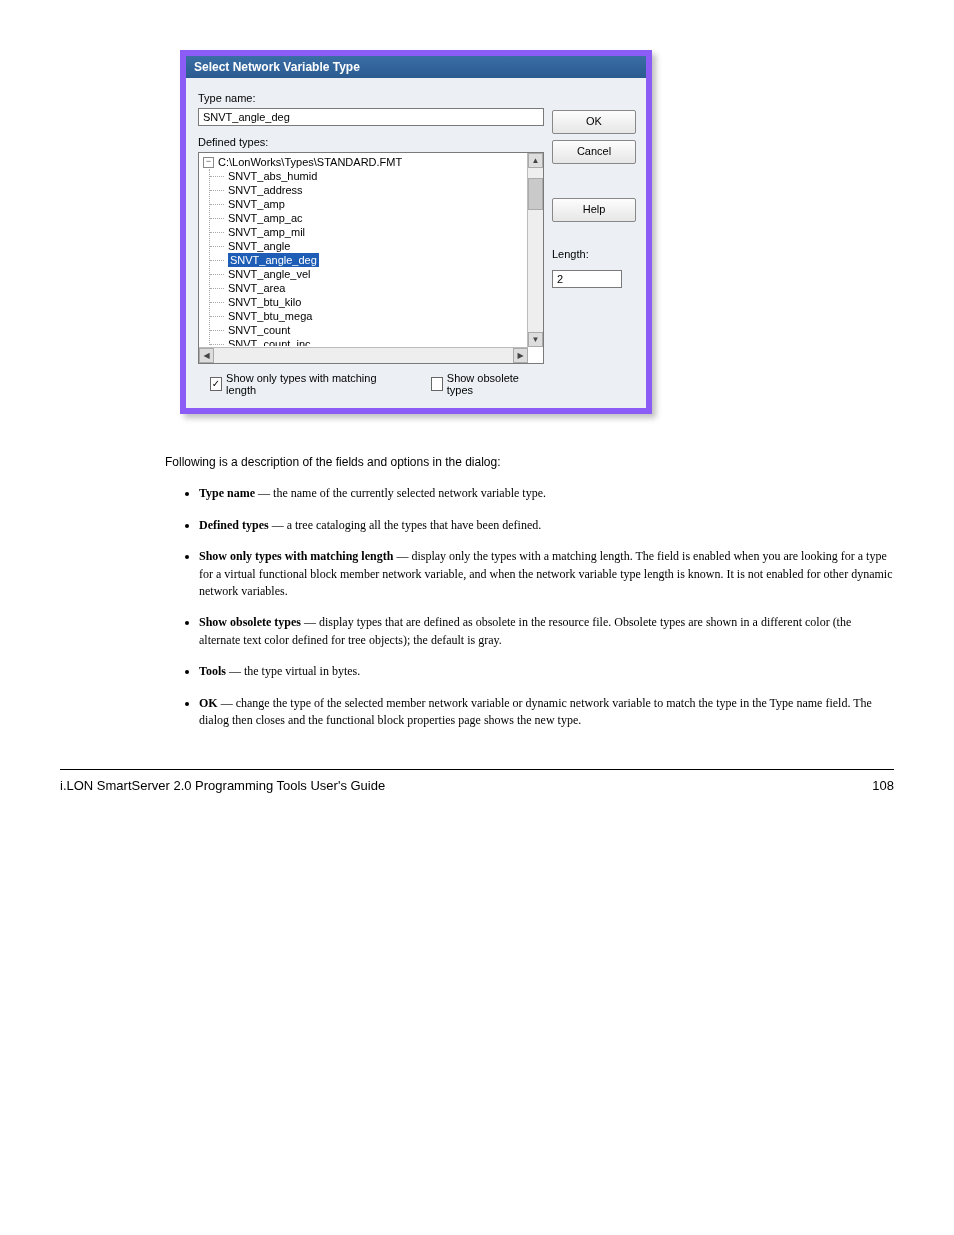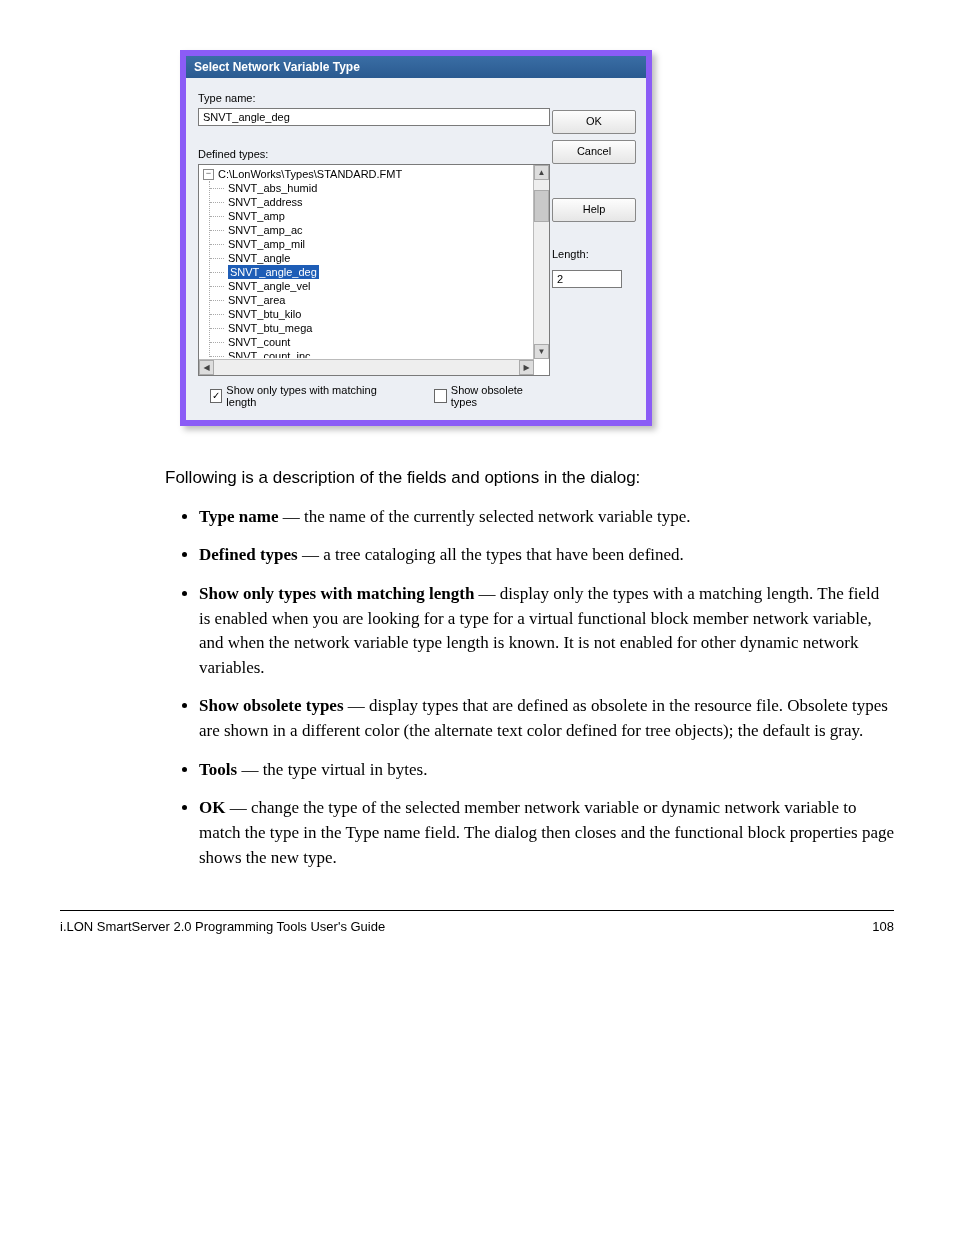--- a/index.html
+++ b/index.html
@@ -28,21 +28,21 @@
   .titlebar {
     background: linear-gradient(#3a6ea5, #2a5a90);
     color: #fff;
     padding: 4px 8px;
     font-size: 12px;
     font-weight: bold;
   }
   .dlg-body {
     padding: 10px 10px 12px 12px;
     display: flex;
-    gap: 2px;
+    gap: 8px;
   }
   .dlg-left { flex: 1; }
   .dlg-right {
     width: 84px;
     display: flex;
     flex-direction: column;
     gap: 6px;
     align-items: stretch;
   }
   .lbl { margin: 4px 0; }
@@ -173,21 +173,21 @@
     border: 1px solid #666;
     background: #fff;
     display: inline-flex;
     align-items: center;
     justify-content: center;
     font-size: 10px;
     line-height: 10px;
   }
   
   .body-text {
-    font-size: 17px;
+    font-size: 12px;
     line-height: 1.45;
     margin-left: 35px;
   }
   ul.doc-bullets {
     margin: 14px 0 0 0;
     padding-left: 104px;
   }
   ul.doc-bullets li {
     margin-bottom: 14px;
     list-style: disc;
@@ -210,21 +210,21 @@
 <body>
 
 <div class="page">
 
   <div class="dialog-wrap">
     <div class="titlebar">Select Network Variable Type</div>
     <div class="dlg-body">
       <div class="dlg-left">
         <div class="lbl">Type name:</div>
         <input class="textbox" value="SNVT_angle_deg" style="">
-        <div class="lbl" style="margin-top:22px;">Defined types:</div>
+        <div class="lbl" style="margin-top:10px;">Defined types:</div>
 
         <div class="tree-container">
           <div class="tree">
             <div class="tree-root">
               <span class="expander">−</span>
               <span>C:\LonWorks\Types\STANDARD.FMT</span>
             </div>
             <div class="tree-children" id="tree-children">
                 <div class="tree-item">
                   <span class="node-label">SNVT_abs_humid</span>

